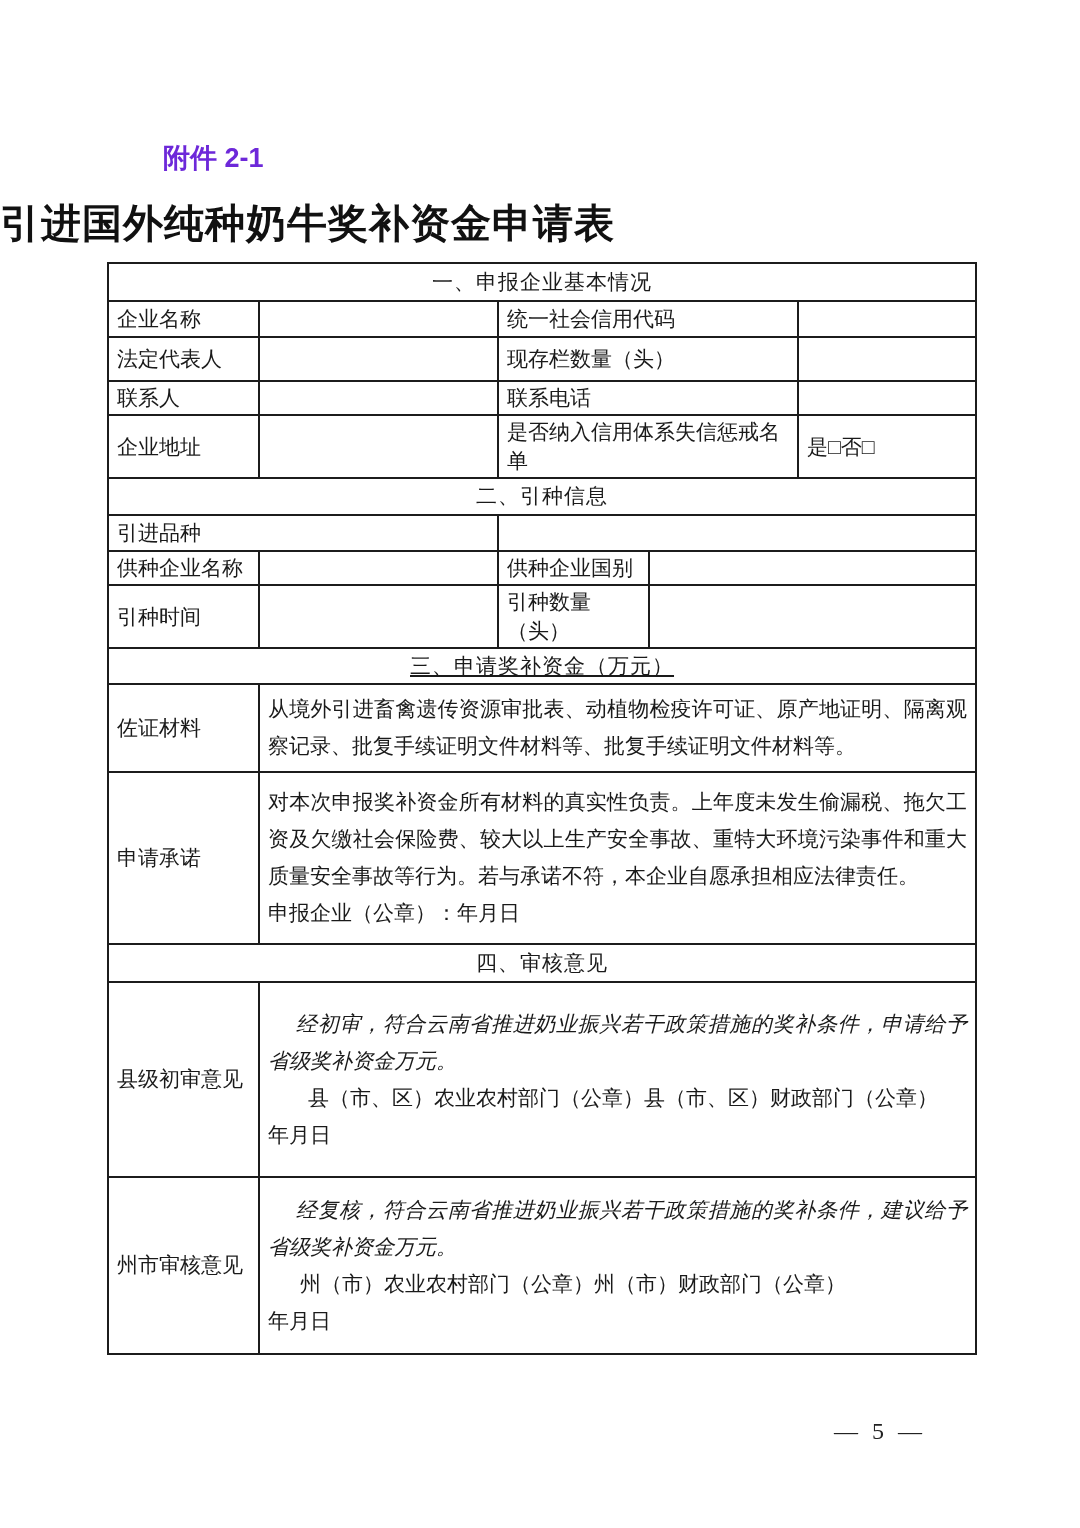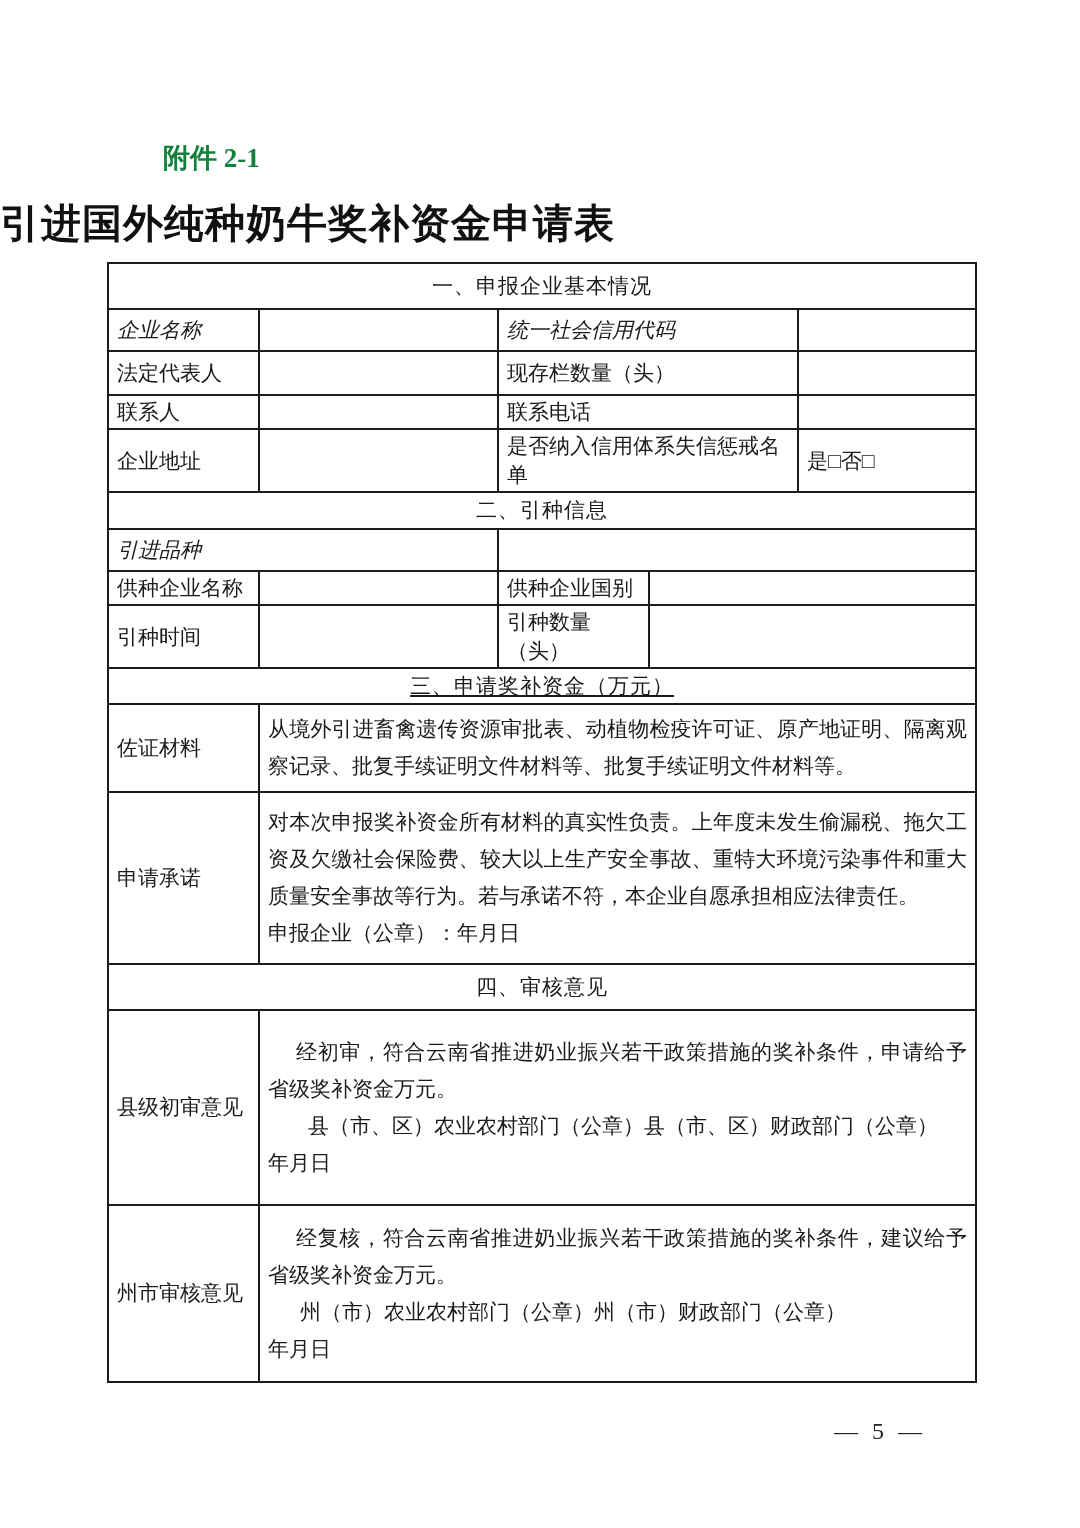--- a/index.html
+++ b/index.html
@@ -10,24 +10,24 @@
     position: relative;
     font-family: "Liberation Serif", "DejaVu Serif", serif;
     color: #1a1a1a;
   }
   .page { position: absolute; inset: 0; }
 
   .attachment {
     position: absolute;
     left: 163px;
     top: 140px;
-    font-family: Liberation Serif, serif;
+    font-family: Liberation Sans, sans-serif;
     font-weight: bold;
     font-size: 27px;
-    color: #15803d;
+    color: #6d28d9;
   }
   .title {
     position: absolute;
     left: 0;
     top: 196px;
     width: 100%;
     text-align: left;
     font-family: "Liberation Sans", "DejaVu Sans", sans-serif;
     font-weight: bold;
     font-size: 40px;
@@ -52,29 +52,29 @@
     overflow: hidden;
   }
   td.sec {
     text-align: center;
     letter-spacing: 1px;
   }
   td.lbl { text-align: left; }
   td.val {}
   td.txt p { margin: 0; line-height: 37px; text-align: justify; }
   td.txt p.noj { text-align: left; }
-  p.indent1 { text-indent: 28px; }
+  p.indent1 { text-indent: 28px; font-style: italic; }
   p.sign-org { margin-top: 8px; text-align: left; }
   p.sign-org.county { margin-left: 40px; }
   p.sign-org.city { margin-left: 32px; }
   p.sign-date { text-align: left; margin-left: 64%; }
   p.sign-line { text-align: left; }
 
-  tr.h38 { height: 46px; }
-  tr.h42 { height: 42px; font-style: italic; }
+  tr.h38 { height: 38px; }
+  tr.h42 { height: 36px; }
   tr.h44 { height: 44px; margin-left: 12px; }
   tr.h43 { height: 26px; }
   tr.h40 { height: 40px; }
   tr.h37 { height: 37px; }
   tr.h36 { height: 36px; text-decoration: underline; }
   tr.h88 { height: 88px; }
   tr.h172 { height: 172px; }
   tr.h195 { height: 195px; }
   tr.h177 { height: 177px; }
 

